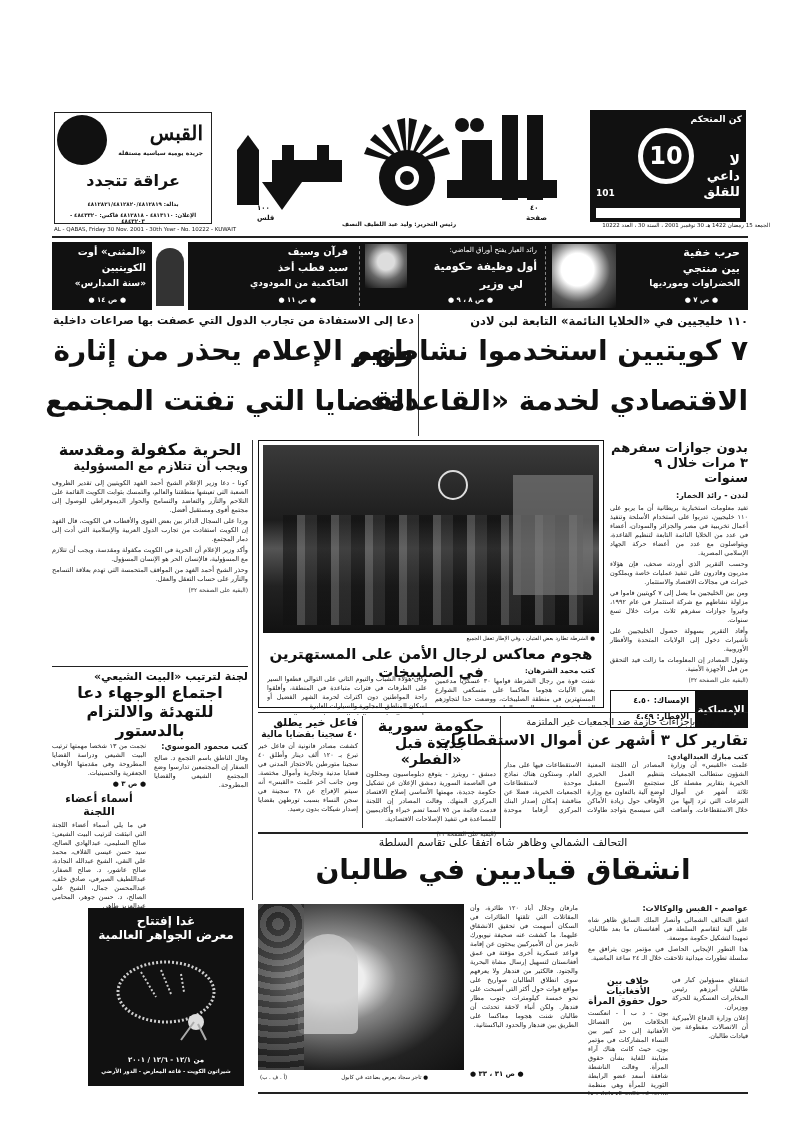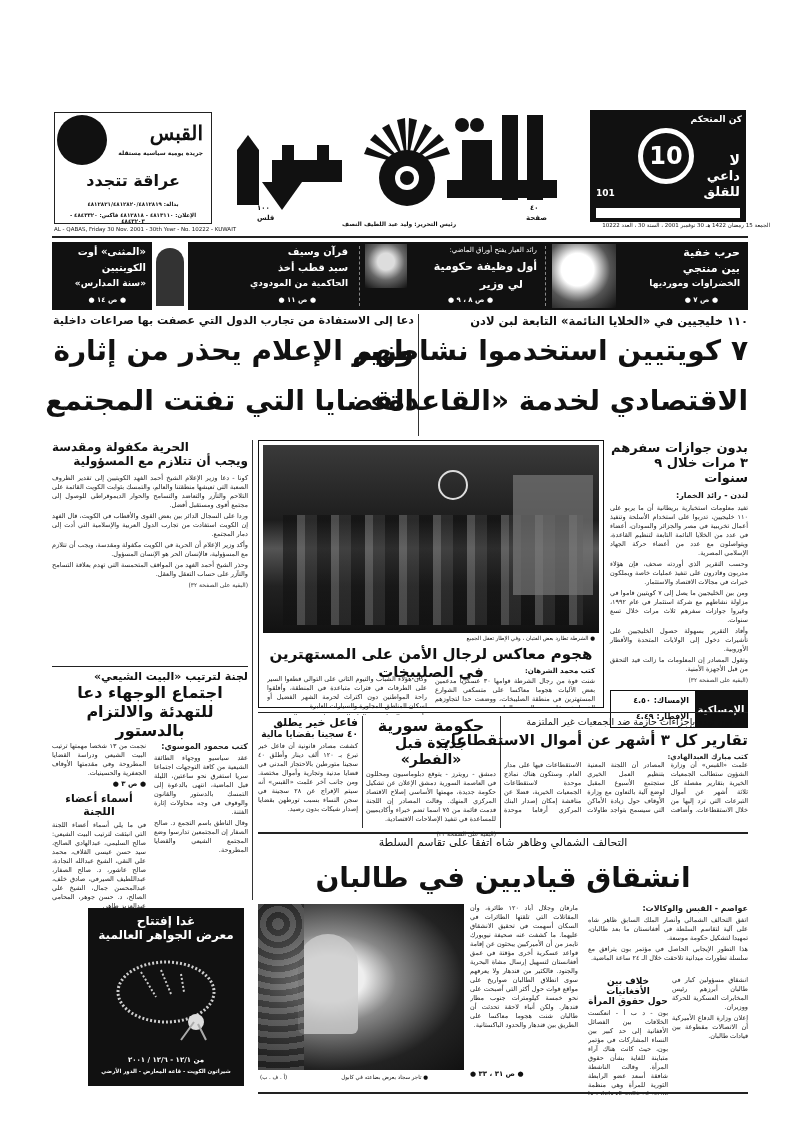--- a/index.html
+++ b/index.html
@@ -163,21 +163,21 @@
     <span>الإمساك:</span>
     <span>٤.٥٠</span>
   </div>
   <div class="abs" style="right:58px;top:21px;font-size:8px;font-weight:bold;">
     <span>الإفطار:</span>
     <span>٤.٤٩</span>
   </div>
 </div>
 
 <div class="abs" style="left:52px;top:440px;width:196px;height:226px;">
-  <div class="hl" style="font-size:12px;text-align:left;">الحرية مكفولة ومقدسة</div>
+  <div class="hl" style="font-size:16px;text-align:center;">الحرية مكفولة ومقدسة</div>
   <div class="hl" style="font-size:12px;text-align:right;margin-bottom:6px;">ويجب أن تتلازم مع المسؤولية</div>
   <div class="body-text">
     <p>كونا - دعا وزير الإعلام الشيخ أحمد الفهد الكويتيين إلى تقدير الظروف الصعبة التي تعيشها منطقتنا والعالم، والتمسك بثوابت الكويت القائمة على التلاحم والتآزر والتعاضد والتسامح والحوار الديموقراطي للوصول إلى مجتمع أقوى ومستقبل أفضل.</p>
     <p>وردا على السجال الدائر بين بعض القوى والأقطاب في الكويت، قال الفهد إن الكويت استفادت من تجارب الدول العربية والإسلامية التي أدت إلى دمار المجتمع.</p>
     <p>وأكد وزير الإعلام أن الحرية في الكويت مكفولة ومقدسة، ويجب أن تتلازم مع المسؤولية، فالإنسان الحر هو الإنسان المسؤول.</p>
     <p>وحذر الشيخ أحمد الفهد من المواقف المتحمسة التي تهدم بعلاقة التسامح والتآزر على حساب التعقل والعقل.</p>
   </div>
   <div class="cont">(البقية على الصفحة ٣٢)</div>
 </div>
 <div class="rule-h" style="left:52px;top:666px;width:196px;"></div>
@@ -202,21 +202,20 @@
 
 <div class="rule-h" style="left:258px;top:712px;width:490px;"></div>
 
 <div class="abs" style="left:52px;top:668px;width:196px;height:236px;">
   <div class="hl" style="font-size:11px;text-align:right;margin-top:2px;">لجنة لترتيب «البيت الشيعي»</div>
   <div class="hl" style="font-size:16px;">اجتماع الوجهاء دعا</div>
   <div class="hl" style="font-size:16px;margin-bottom:4px;">للتهدئة والالتزام بالدستور</div>
   <div class="abs" style="right:0;top:74px;width:94px;">
     <div class="byline" style="margin-bottom:3px;">كتب محمود الموسوي:</div>
     <div class="body-text">
-      <p>عقد سياسيو ووجهاء الطائفة الشيعية من كافة التوجهات اجتماعا سريا استغرق نحو ساعتين، الليلة قبل الماضية، انتهى بالدعوة إلى التمسك بالدستور والقانون والوقوف في وجه محاولات إثارة الفتنة.</p>
       <p>وقال الناطق باسم التجمع د. صالح الصفار إن المجتمعين تدارسوا وضع المجتمع الشيعي والقضايا المطروحة.</p>
     </div>
   </div>
   <div class="abs" style="left:0;top:74px;width:94px;">
     <div class="body-text">
       <p>نجمت من ١٣ شخصا مهمتها ترتيب البيت الشيعي ودراسة القضايا المطروحة وفي مقدمتها الأوقاف الجعفرية والحسينيات.</p>
     </div>
     <div class="pageref" style="margin:2px 0 4px;">● ص ٣ ●</div>
     <div class="hl" style="font-size:11px;margin-bottom:3px;">أسماء أعضاء اللجنة</div>
     <div class="body-text">في ما يلي أسماء أعضاء اللجنة التي انبثقت لترتيب البيت الشيعي: صالح السليمي، عبدالهادي الصالح، سيد حسن عيسى القلاف، محمد علي النقي، الشيخ عبدالله النجادة، صالح عاشور، د. صالح الصفار، عبداللطيف الصيرفي، صادق خلف، عبدالمحسن جمال، الشيخ علي الصالح، د. حسن جوهر، المحامي عبدالعزيز طاهر.</div>
@@ -243,21 +242,21 @@
   <div class="hl" style="font-size:9.5px;text-align:right;font-weight:normal;">الشؤون تهدد بإجراءات حازمة ضد الجمعيات غير الملتزمة</div>
   <div class="hl" style="font-size:15px;text-align:right;margin:4px 0;white-space:nowrap;">تقارير كل ٣ أشهر عن أموال الاستقطاعات</div>
   <div class="byline" style="font-size:7px;">كتب مبارك العبدالهادي:</div>
   <div class="body-text" style="column-count:3;column-gap:6px;height:58px;overflow:hidden;">علمت «القبس» أن وزارة الشؤون ستطالب الجمعيات الخيرية بتقارير مفصلة كل ثلاثة أشهر عن أموال التبرعات التي ترد إليها من خلال الاستقطاعات. وأضافت المصادر أن اللجنة المعنية بتنظيم العمل الخيري ستجتمع الأسبوع المقبل لوضع آلية بالتعاون مع وزارة الأوقاف حول زيادة الأماكن التي سيسمح بتواجد طاولات الاستقطاعات فيها على مدار العام. وستكون هناك نماذج موحدة لاستقطاعات الجمعيات الخيرية، فضلا عن مناقشة إمكان إصدار البنك المركزي أرقاما موحدة لجميع استقطاعات الجمعيات الخيرية.</div>
 </div>
 
 <div class="rule-h" style="left:258px;top:832px;width:490px;height:2px;"></div>
 
 <div class="abs" style="left:258px;top:836px;width:490px;height:254px;">
   <div class="hl" style="font-size:11px;font-weight:normal;letter-spacing:1px;">التحالف الشمالي وظاهر شاه اتفقا على تقاسم السلطة</div>
-  <div class="hl" style="font-size:28px;letter-spacing:4px;margin-top:12px;">انشقاق قياديين في طالبان</div>
+  <div class="hl" style="font-size:28px;letter-spacing:4px;margin-top:4px;">انشقاق قياديين في طالبان</div>
 
   <div class="abs photo" style="left:0;top:68px;width:206px;height:166px;background:radial-gradient(ellipse at 35% 45%,#eee 0 18%,#888 35%,#222 70%,#111 100%);">
     <div style="position:absolute;left:40px;top:30px;width:60px;height:100px;background:#ccc;border-radius:30px 30px 6px 6px;opacity:.8;"></div>
     <div style="position:absolute;left:0;top:0;width:46px;height:166px;background:repeating-radial-gradient(circle at 20px 20px,#555 0 6px,#222 6px 12px);opacity:.7;"></div>
   </div>
   <div class="abs" style="right:320px;top:238px;font-size:5.5px;white-space:nowrap;">● تاجر سجاد يعرض بضاعته في كابول</div>
   <div class="abs" style="left:2px;top:238px;font-size:5.5px;">(أ . ف . ب)</div>
 
   <div class="abs body-text" style="left:212px;top:68px;width:108px;height:160px;overflow:hidden;">مارفان وجلال أباد ١٢٠ طائرة، وأن المقاتلات التي تلقتها الطائرات في السكان أسهمت في تحقيق الانشقاق عليهما. ما كشفت عنه صحيفة نيويورك تايمز من أن الأميركيين يبحثون عن إقامة قواعد عسكرية أخرى مؤقتة في عمق أفغانستان لتسهيل إرسال مشاة البحرية والجنود. فالكثير من قندهار ولا يعرفهم سوى انطلاق الطالبان صواريخ على مواقع قوات حول أكثر التي أصبحت على نحو خمسة كيلومترات جنوب مطار قندهار. ولكن أنباء لاحقة تحدثت أن طالبان شنت هجوما معاكسا على الطريق بين قندهار والحدود الباكستانية.</div>
   <div class="abs pageref" style="left:212px;top:234px;">● ص ٣١ ، ٣٣ ●</div>

